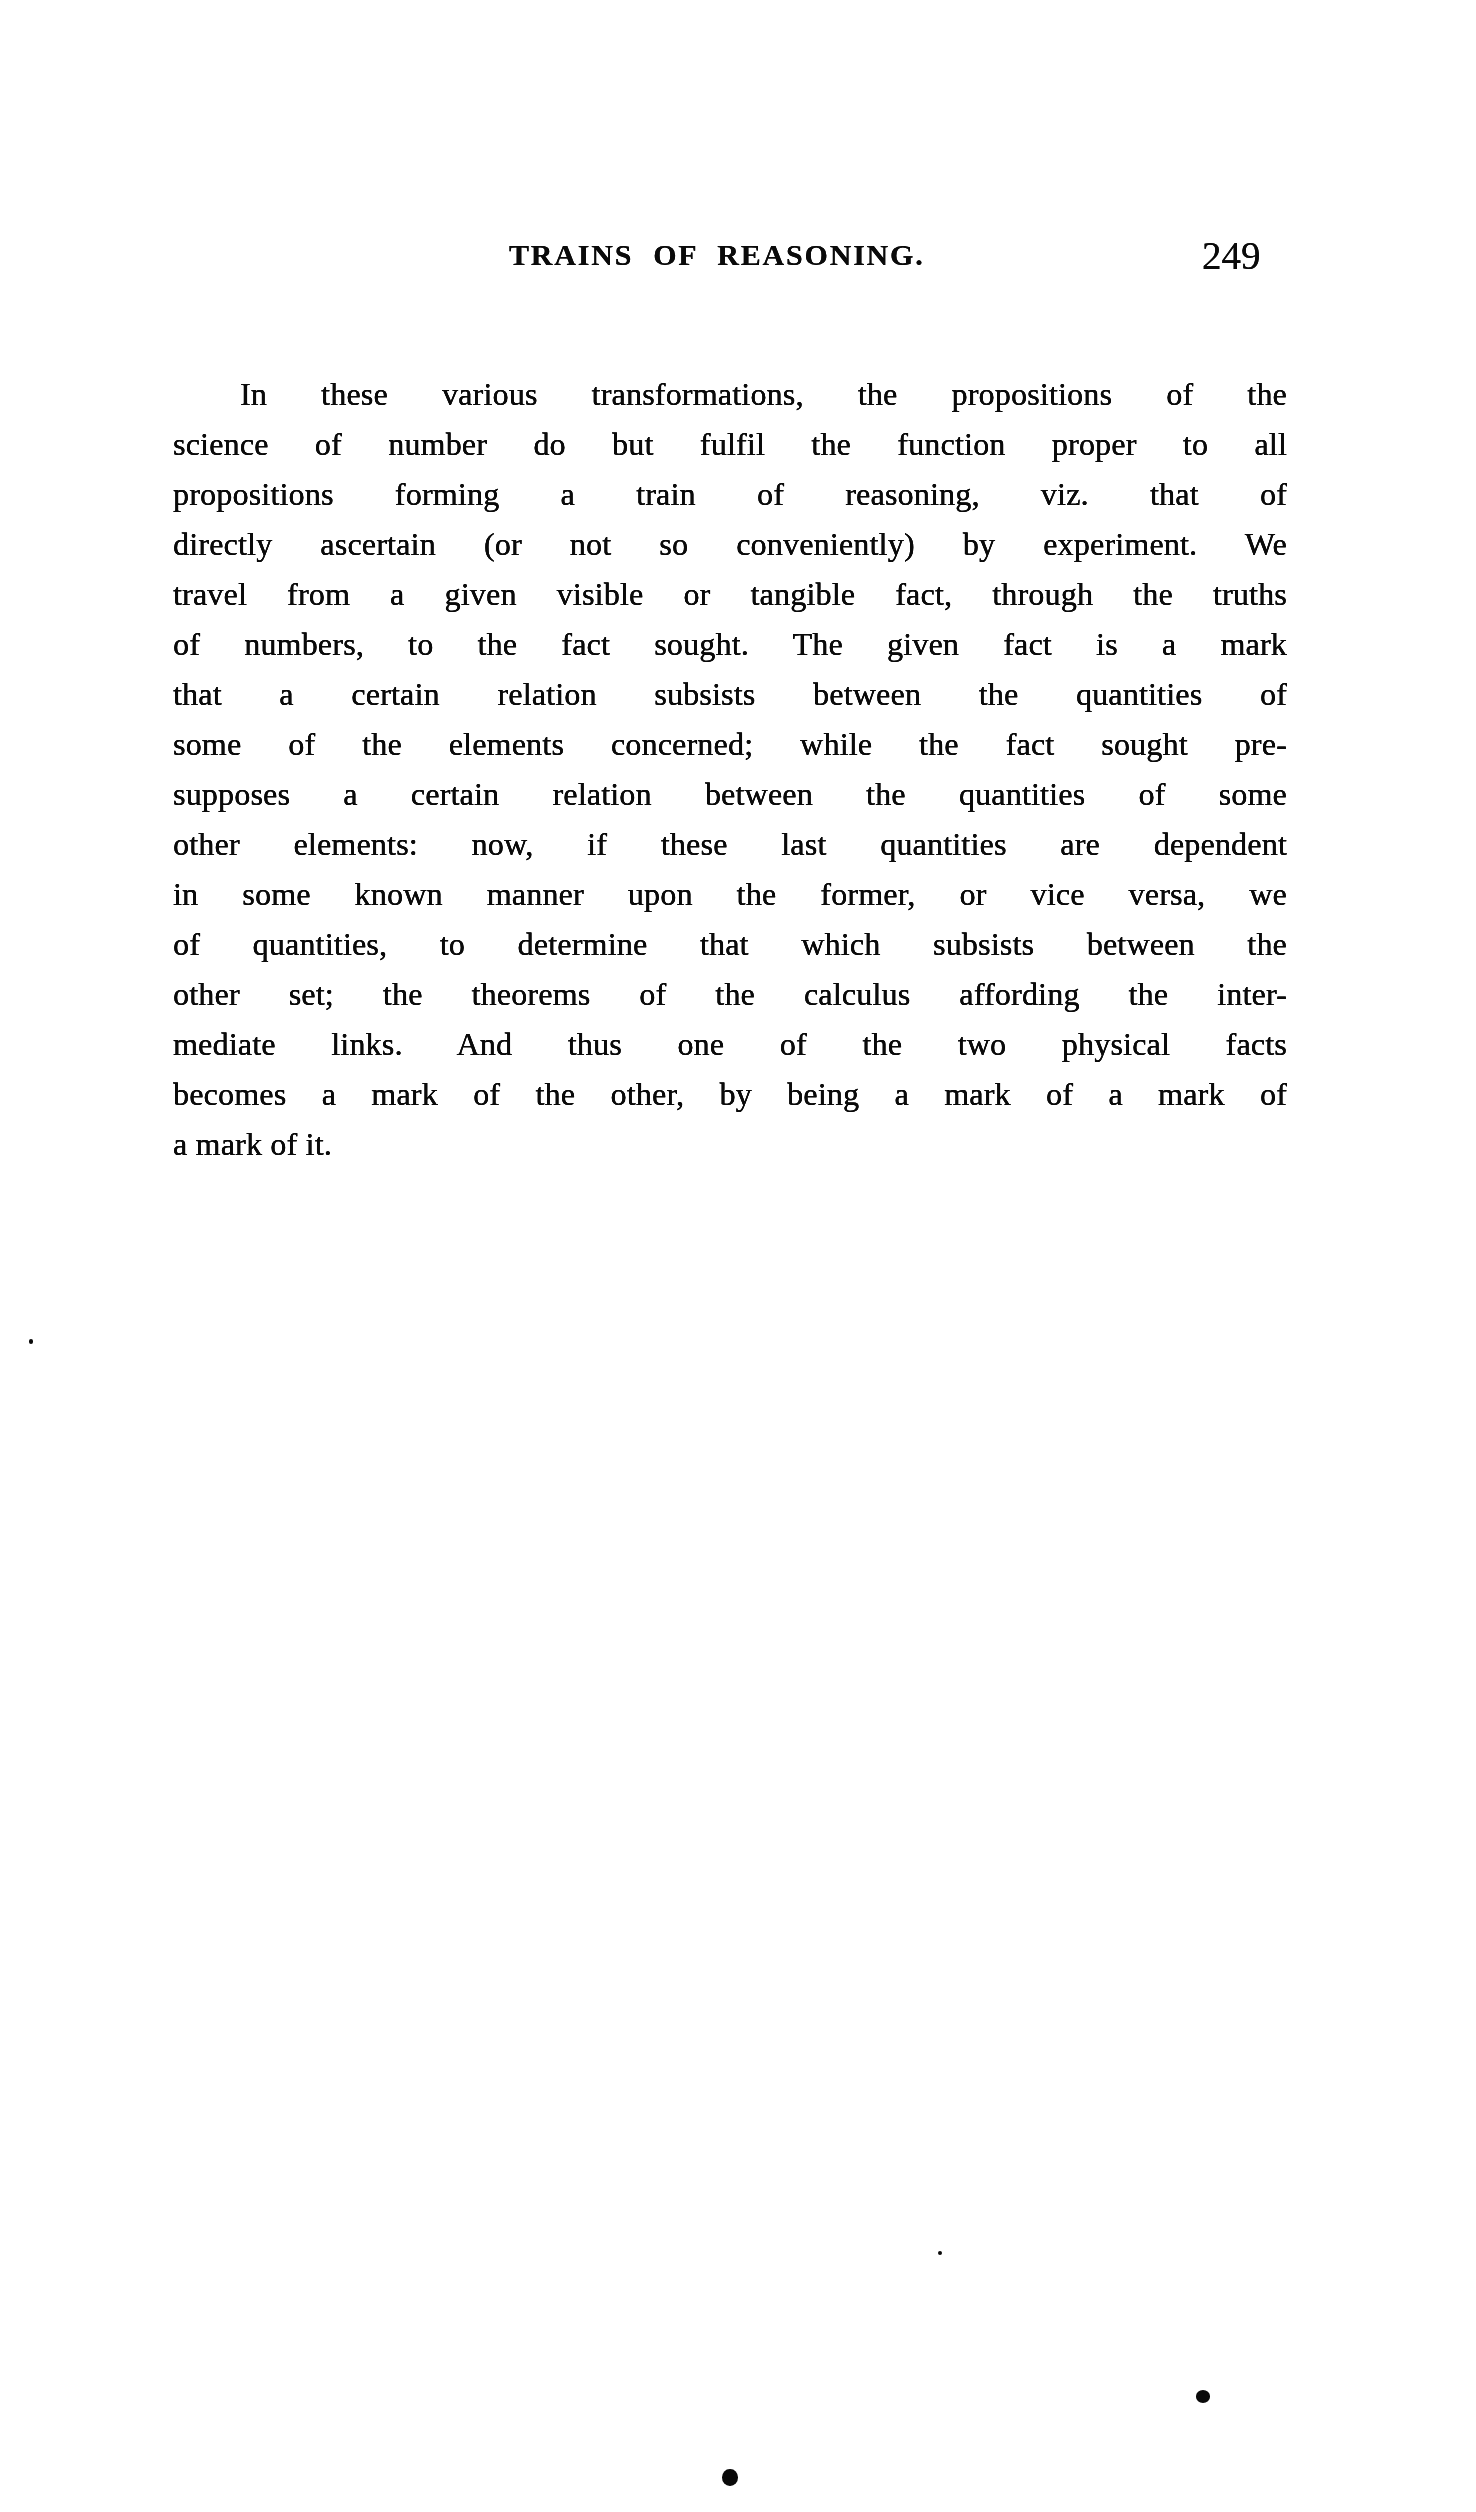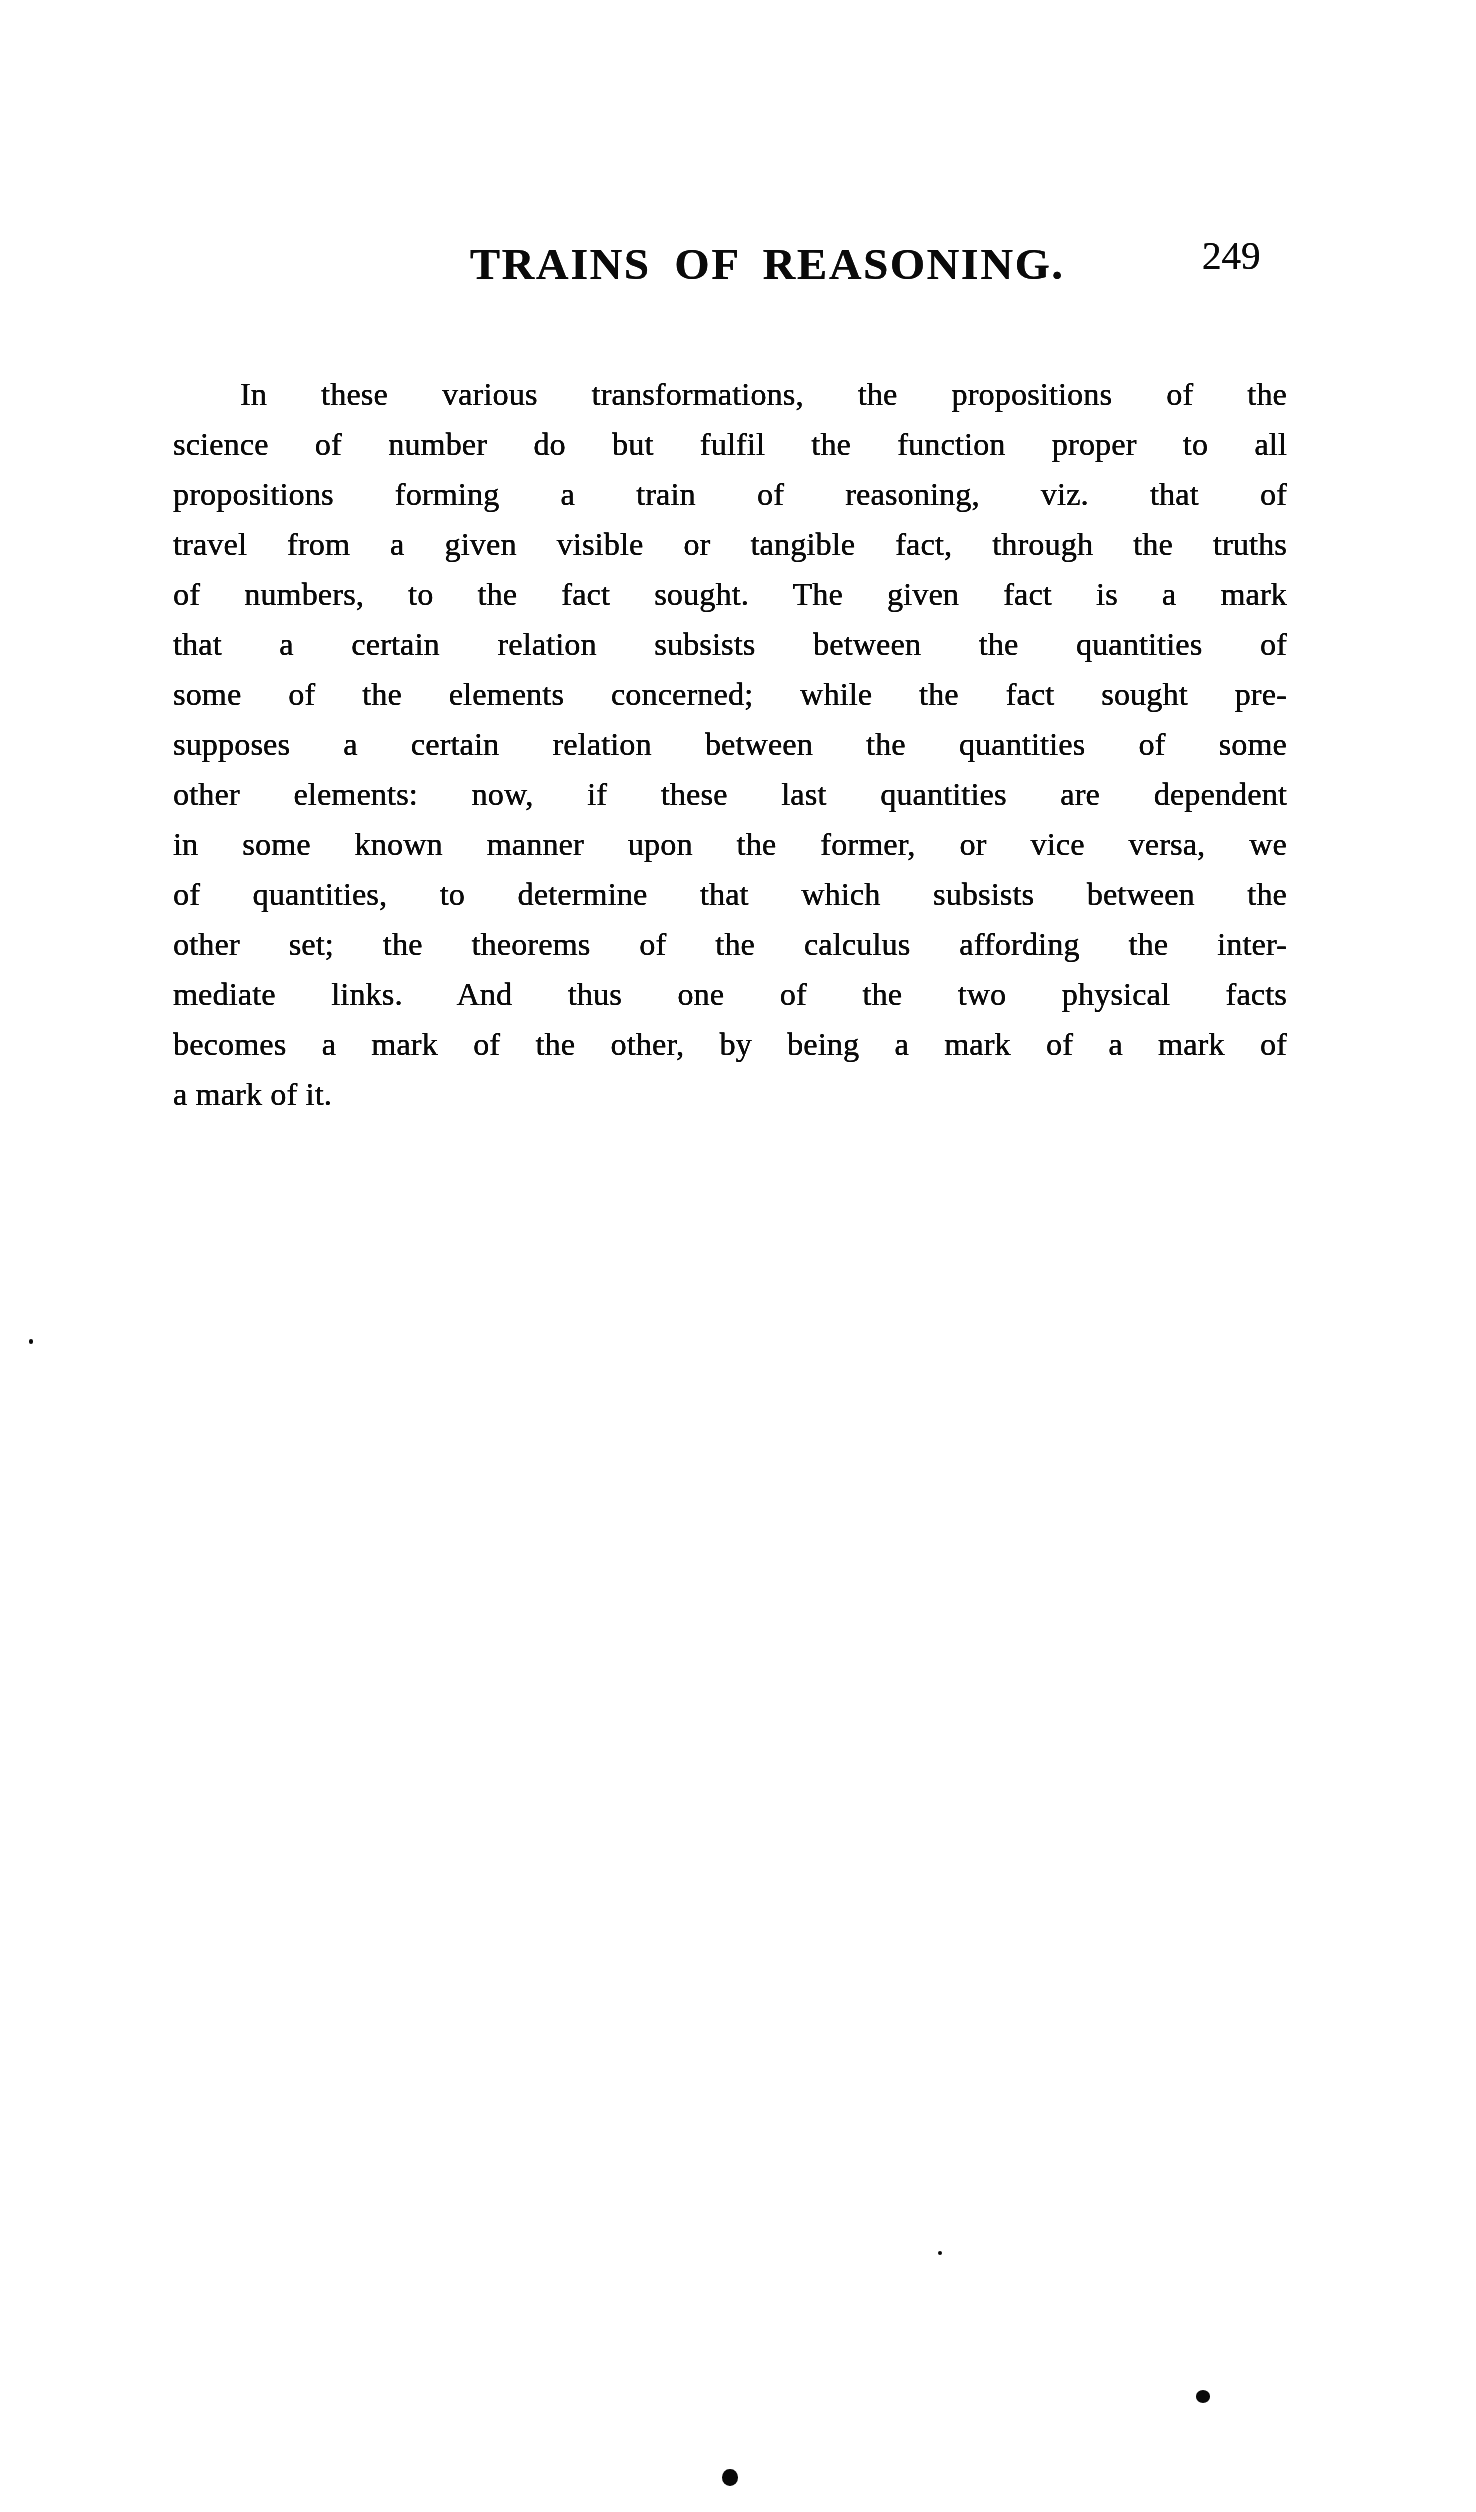--- a/index.html
+++ b/index.html
@@ -12,23 +12,23 @@
     width: 1477px;
     height: 2512px;
     background: #ffffff;
     overflow: hidden;
     font-family: "Liberation Serif", "DejaVu Serif", serif;
     color: #0a0a0a;
   }
   
   .running-title {
     position: absolute;
-    left: 470px;
+    left: 509px;
     top: 238px;
-    font-size: 45px;
+    font-size: 30px;
     font-weight: bold;
     letter-spacing: 1.8px;
     word-spacing: 10.7px;
     white-space: nowrap;
     text-shadow: 0 0 0.6px currentColor;
   }
   .page-number {
     position: absolute;
     left: 1202px;
     top: 233px;
@@ -72,20 +72,21 @@
 <body>
 
 <div class="page">
   <span class="running-title">TRAINS OF REASONING.</span>
   <span class="page-number">249</span>
 
   <div class="body-paragraph">
       <div class="line indent"><span>In these various transformations, the propositions of the</span></div>
       <div class="line"><span>science of number do but fulfil the function proper to all</span></div>
       <div class="line"><span>propositions forming a train of reasoning, viz. that of</span></div>
+      <div class="line"><span>directly ascertain (or not so conveniently) by experiment. We</span></div>
       <div class="line"><span>travel from a given visible or tangible fact, through the truths</span></div>
       <div class="line"><span>of numbers, to the fact sought. The given fact is a mark</span></div>
       <div class="line"><span>that a certain relation subsists between the quantities of</span></div>
       <div class="line"><span>some of the elements concerned; while the fact sought pre-</span></div>
       <div class="line"><span>supposes a certain relation between the quantities of some</span></div>
       <div class="line"><span>other elements: now, if these last quantities are dependent</span></div>
       <div class="line"><span>in some known manner upon the former, or </span><span class="italic">vice versa</span><span>, we</span></div>
       <div class="line"><span>of quantities, to determine that which subsists between the</span></div>
       <div class="line"><span>other set; the theorems of the calculus affording the inter-</span></div>
       <div class="line"><span>mediate links. And thus one of the two physical facts</span></div>

